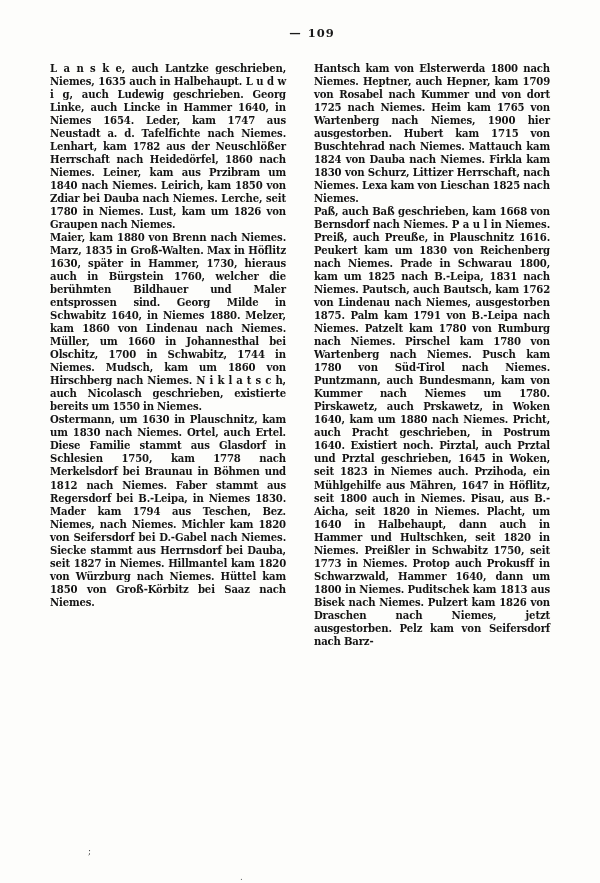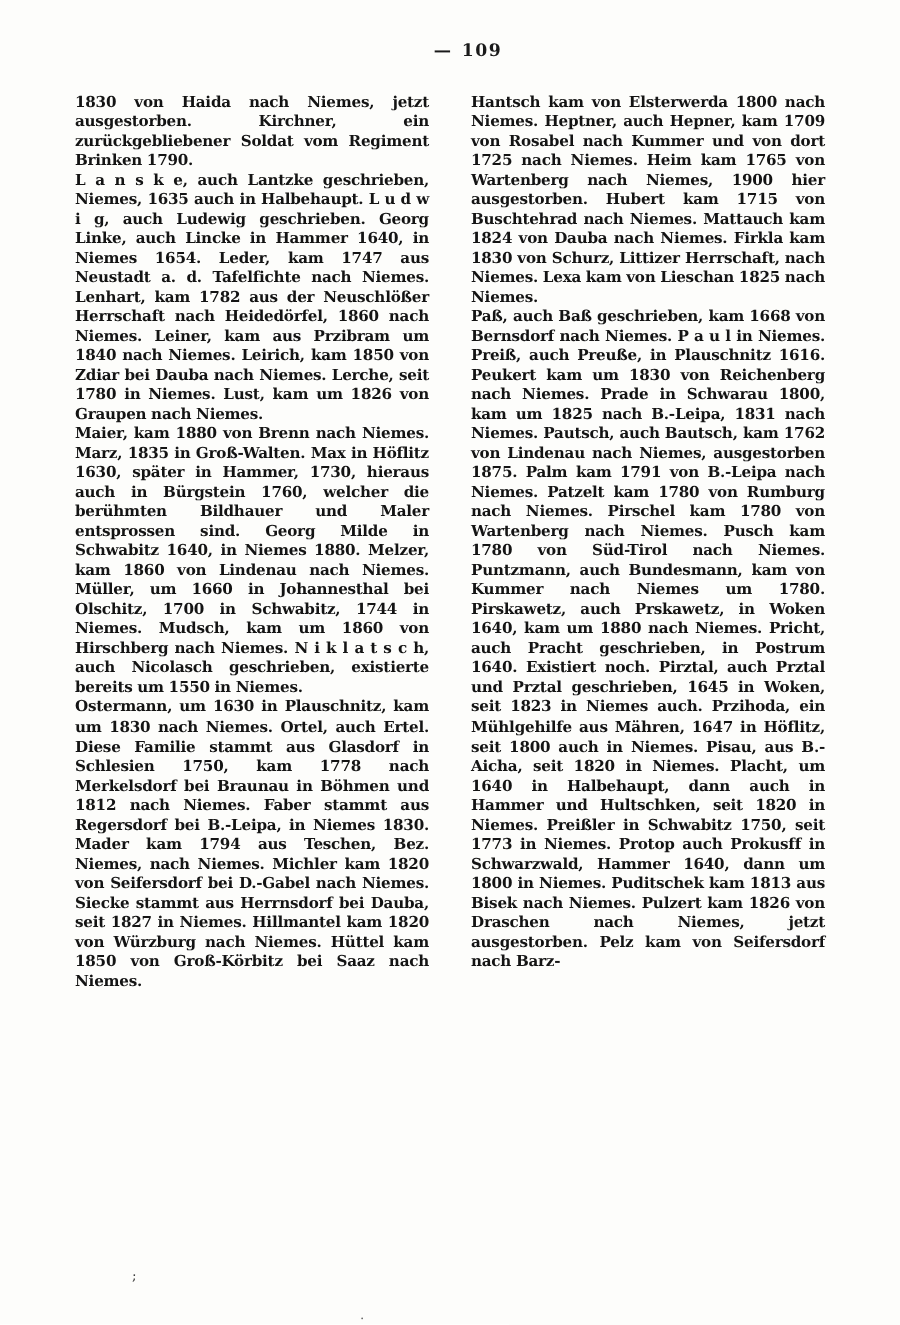--- a/index.html
+++ b/index.html
@@ -91,21 +91,20 @@
 <div class="page">
 
   <div class="page-header">
     <span class="dash">—</span>
     <span>109</span>
   </div>
 
   <div class="columns">
 
     <div class="column">
-      <p class="para blackletter">1830 von Haida nach Niemes, jetzt ausgestorben. Kirchner, ein zurückgebliebener Soldat vom Regiment Brinken 1790.</p>
       <p class="para blackletter">L a n s k e, auch Lantzke geschrieben, Niemes, 1635 auch in Halbehaupt. L u d w i g, auch Ludewig geschrieben. Georg Linke, auch Lincke in Hammer 1640, in Niemes 1654. Leder, kam 1747 aus Neustadt a. d. Tafelfichte nach Niemes. Lenhart, kam 1782 aus der Neuschlößer Herrschaft nach Heidedörfel, 1860 nach Niemes. Leiner, kam aus Przibram um 1840 nach Niemes. Leirich, kam 1850 von Zdiar bei Dauba nach Niemes. Lerche, seit 1780 in Niemes. Lust, kam um 1826 von Graupen nach Niemes.</p>
       <p class="para blackletter">Maier, kam 1880 von Brenn nach Niemes. Marz, 1835 in Groß-Walten. Max in Höflitz 1630, später in Hammer, 1730, hieraus auch in Bürgstein 1760, welcher die berühmten Bildhauer und Maler entsprossen sind. Georg Milde in Schwabitz 1640, in Niemes 1880. Melzer, kam 1860 von Lindenau nach Niemes. Müller, um 1660 in Johannesthal bei Olschitz, 1700 in Schwabitz, 1744 in Niemes. Mudsch, kam um 1860 von Hirschberg nach Niemes. N i k l a t s c h, auch Nicolasch geschrieben, existierte bereits um 1550 in Niemes.</p>
       <p class="para blackletter">Ostermann, um 1630 in Plauschnitz, kam um 1830 nach Niemes. Ortel, auch Ertel. Diese Familie stammt aus Glasdorf in Schlesien 1750, kam 1778 nach Merkelsdorf bei Braunau in Böhmen und 1812 nach Niemes. Faber stammt aus Regersdorf bei B.-Leipa, in Niemes 1830. Mader kam 1794 aus Teschen, Bez. Niemes, nach Niemes. Michler kam 1820 von Seifersdorf bei D.-Gabel nach Niemes. Siecke stammt aus Herrnsdorf bei Dauba, seit 1827 in Niemes. Hillmantel kam 1820 von Würzburg nach Niemes. Hüttel kam 1850 von Groß-Körbitz bei Saaz nach Niemes.</p>
     </div>
 
     <div class="column">
       <p class="para blackletter">Hantsch kam von Elsterwerda 1800 nach Niemes. Heptner, auch Hepner, kam 1709 von Rosabel nach Kummer und von dort 1725 nach Niemes. Heim kam 1765 von Wartenberg nach Niemes, 1900 hier ausgestorben. Hubert kam 1715 von Buschtehrad nach Niemes. Mattauch kam 1824 von Dauba nach Niemes. Firkla kam 1830 von Schurz, Littizer Herrschaft, nach Niemes. Lexa kam von Lieschan 1825 nach Niemes.</p>
       <p class="para blackletter">Paß, auch Baß geschrieben, kam 1668 von Bernsdorf nach Niemes. P a u l in Niemes. Preiß, auch Preuße, in Plauschnitz 1616. Peukert kam um 1830 von Reichenberg nach Niemes. Prade in Schwarau 1800, kam um 1825 nach B.-Leipa, 1831 nach Niemes. Pautsch, auch Bautsch, kam 1762 von Lindenau nach Niemes, ausgestorben 1875. Palm kam 1791 von B.-Leipa nach Niemes. Patzelt kam 1780 von Rumburg nach Niemes. Pirschel kam 1780 von Wartenberg nach Niemes. Pusch kam 1780 von Süd-Tirol nach Niemes. Puntzmann, auch Bundesmann, kam von Kummer nach Niemes um 1780. Pirskawetz, auch Prskawetz, in Woken 1640, kam um 1880 nach Niemes. Pricht, auch Pracht geschrieben, in Postrum 1640. Existiert noch. Pirztal, auch Prztal und Prztal geschrieben, 1645 in Woken, seit 1823 in Niemes auch. Przihoda, ein Mühlgehilfe aus Mähren, 1647 in Höflitz, seit 1800 auch in Niemes. Pisau, aus B.-Aicha, seit 1820 in Niemes. Placht, um 1640 in Halbehaupt, dann auch in Hammer und Hultschken, seit 1820 in Niemes. Preißler in Schwabitz 1750, seit 1773 in Niemes. Protop auch Prokusff in Schwarzwald, Hammer 1640, dann um 1800 in Niemes. Puditschek kam 1813 aus Bisek nach Niemes. Pulzert kam 1826 von Draschen nach Niemes, jetzt ausgestorben. Pelz kam von Seifersdorf nach Barz-</p>
     </div>
 

